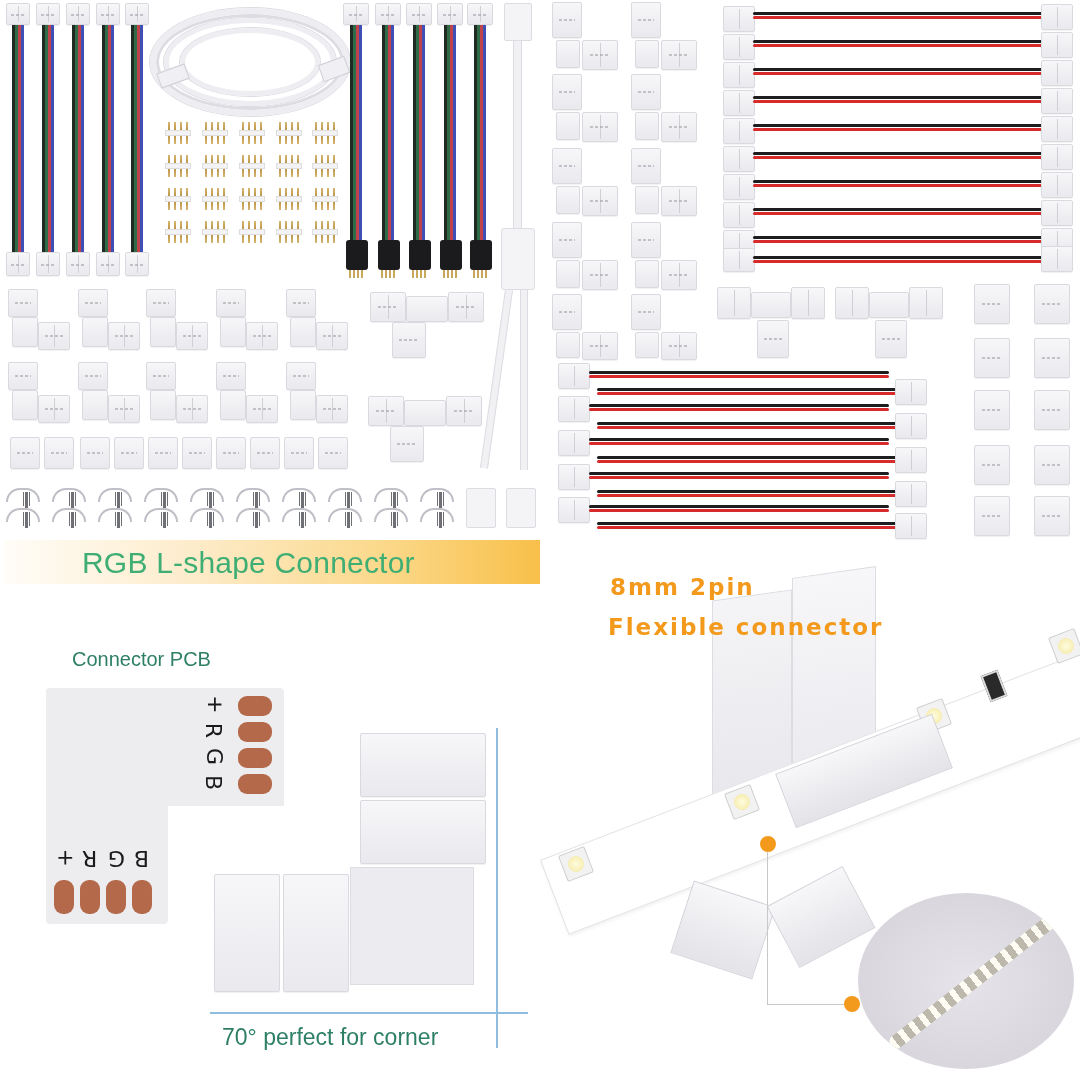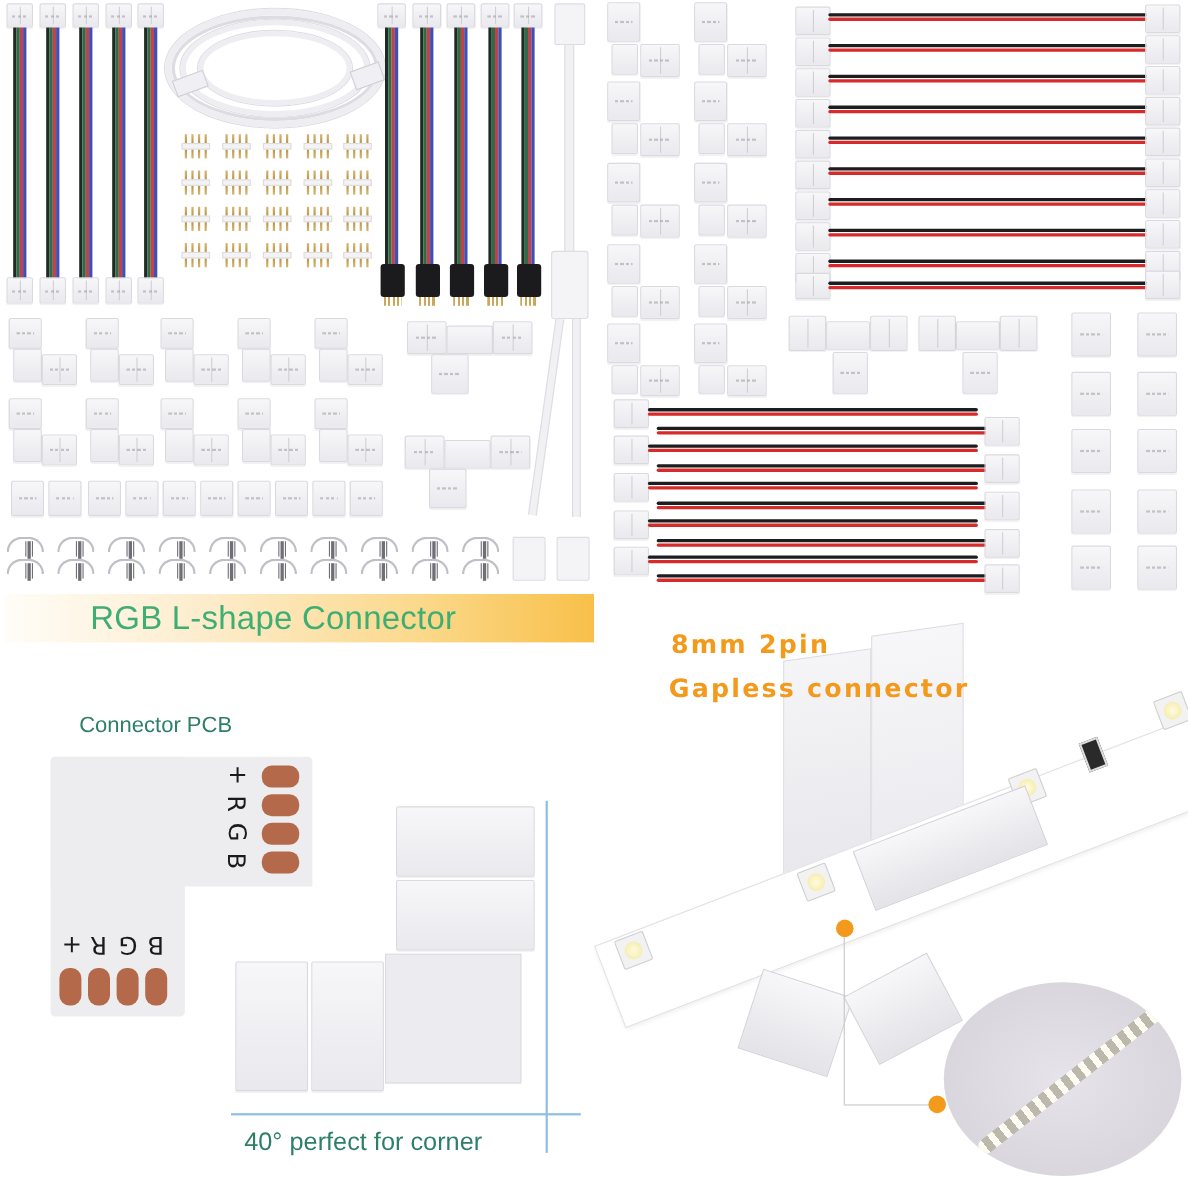--- a/index.html
+++ b/index.html
@@ -569,30 +569,30 @@
     <div class="clip plain" style="left:360px;top:733px;width:126px;height:64px;"></div>
     <div class="clip plain" style="left:360px;top:800px;width:126px;height:64px;"></div>
     <div class="abs" style="left:350px;top:867px;width:124px;height:118px;background:#ececf0;border:1px solid #dcdce2;"></div>
     <div class="clip plain" style="left:214px;top:874px;width:66px;height:118px;"></div>
     <div class="clip plain" style="left:283px;top:874px;width:66px;height:118px;"></div>
   </div>
 
   <div class="blue-line" style="left:496px;top:728px;width:2px;height:320px;"></div>
   <div class="blue-line" style="left:210px;top:1012px;width:318px;height:2px;"></div>
 
-  <div class="label-green" style="left:222px;top:1024px;font-size:23px;">40° perfect for corner</div>
+  <div class="label-green" style="left:222px;top:1024px;font-size:23px;">70° perfect for corner</div>
 </div>
 
 <div>
 
   <div class="abs" style="left:712px;top:595px;width:80px;height:210px;background:linear-gradient(180deg,#f5f5f7,#e7e7ec);border:1px solid #dcdce2;transform:skewY(-8deg);"></div>
   <div class="abs" style="left:792px;top:572px;width:84px;height:230px;background:linear-gradient(180deg,#f7f7f9,#e9e9ee);border:1px solid #dcdce2;transform:skewY(-8deg);"></div>
 
   <div class="label-orange" style="left:610px;top:574px;font-size:23px;">8mm 2pin</div>
-  <div class="label-orange" style="left:608px;top:614px;font-size:23px;">Gapless connector</div>
+  <div class="label-orange" style="left:608px;top:614px;font-size:23px;">Flexible connector</div>
 
   <div class="strip" style="left:540px;top:860px;width:620px;height:80px;transform:rotate(-21deg);"></div>
   <div class="led" style="left:562px;top:850px;transform:rotate(-21deg);"></div>
   <div class="led" style="left:728px;top:788px;transform:rotate(-21deg);"></div>
   <div class="led" style="left:920px;top:702px;transform:rotate(-21deg);"></div>
   <div class="led" style="left:1052px;top:632px;transform:rotate(-21deg);"></div>
   <div class="abs" style="left:985px;top:672px;width:18px;height:28px;background:#2a2a2a;border:2px solid #ddd;transform:rotate(-21deg);"></div>
 
   <div class="abs" style="left:780px;top:742px;width:168px;height:58px;background:linear-gradient(180deg,#f7f7f9,#e3e3e8);border:1px solid #d3d3da;transform:rotate(-21deg);"></div>
 

